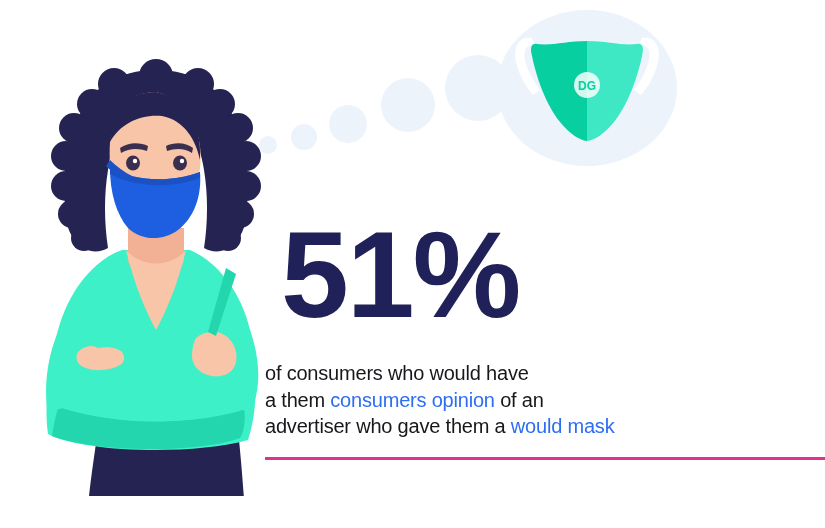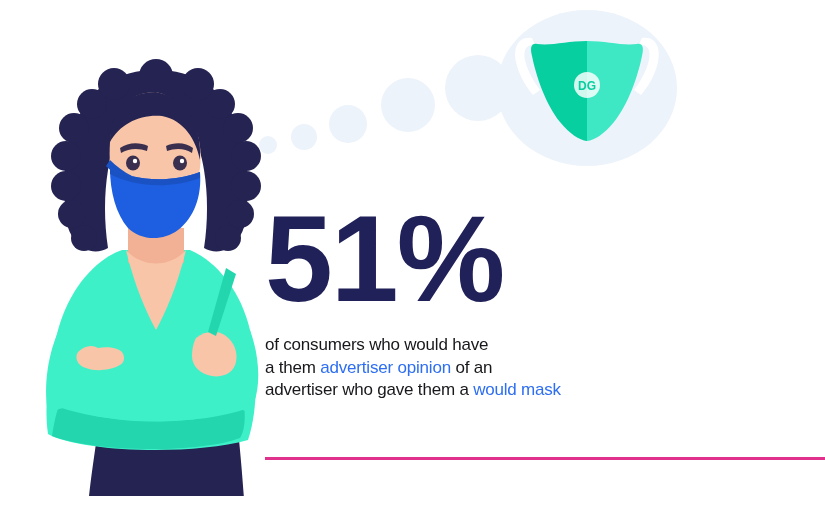--- a/index.html
+++ b/index.html
@@ -45,30 +45,30 @@
     top: 198px;
     width: 555px;
   }
   #stat-number {
     font-family: "Liberation Sans", sans-serif;
     font-size: 122px;
     line-height: 1.0;
     font-weight: 700;
     letter-spacing: -2px;
     color: #21215a;
-    margin: 0;
+    margin: 16px;
     padding: 0;
     height: 130px;
   }
   #stat-description {
     margin: 0;
     padding: 0;
     margin-top: 6px;
     font-family: "Liberation Sans", sans-serif;
-    font-size: 17px;
+    font-size: 20px;
     line-height: 1.33;
     font-weight: 400;
     color: #18181c;
     letter-spacing: -0.2px;
     white-space: nowrap;
   }
   .hl {
     color: #2d6ef2;
   }
   #accent-rule {
@@ -205,20 +205,20 @@
 
     <path d="M110 168 C132 180 168 184 200 172 L200 178
              C168 190 132 186 110 174 Z" fill="#1a52c4"></path>
   </svg>
 
   <div id="text-block">
     <div id="stat-number">51%</div>
 
     <p id="stat-description">
       <span>of consumers who would have</span><br>
-      <span>a them </span><span class="hl">advertiser opinion</span><span> of an</span><br>
+      <span>a them </span><span class="hl">consumers opinion</span><span> of an</span><br>
       <span>advertiser who gave them a </span><span class="hl">would mask</span>
     </p>
   </div>
 
   <div id="accent-rule"></div>
 
 </div>
 
 </body></html>

